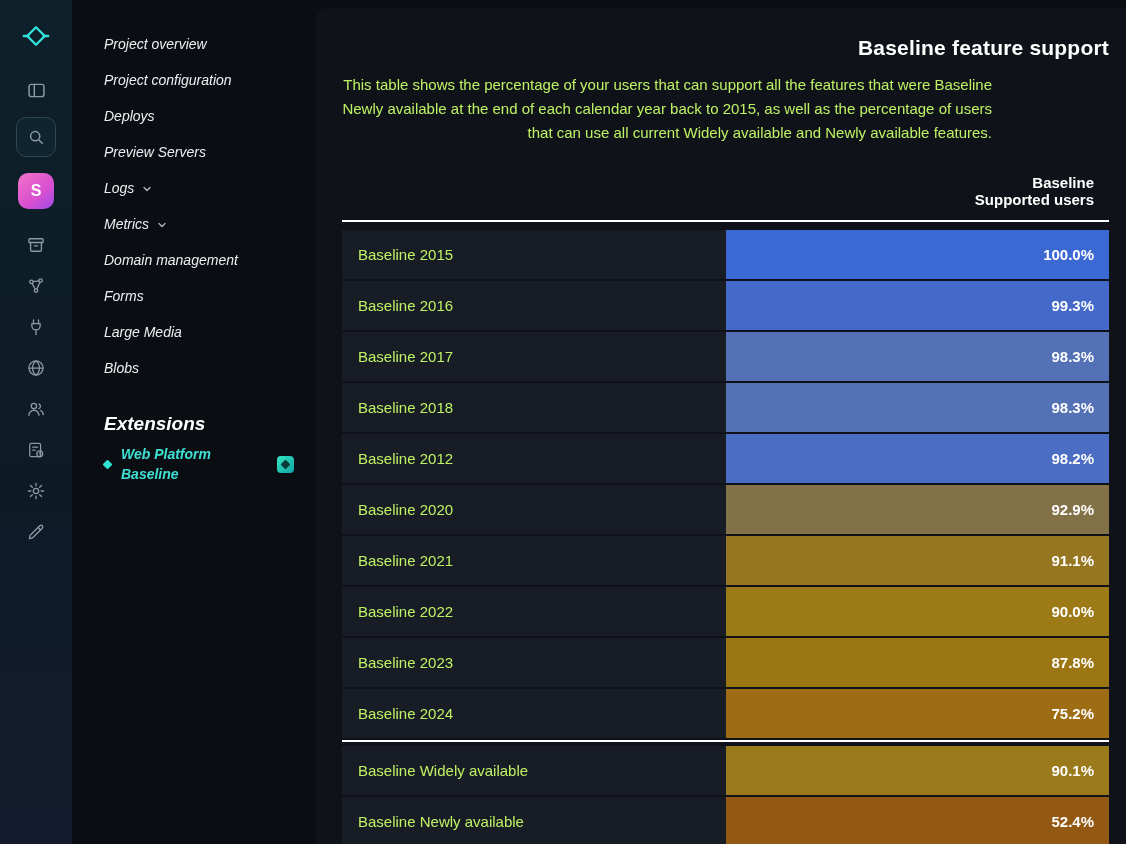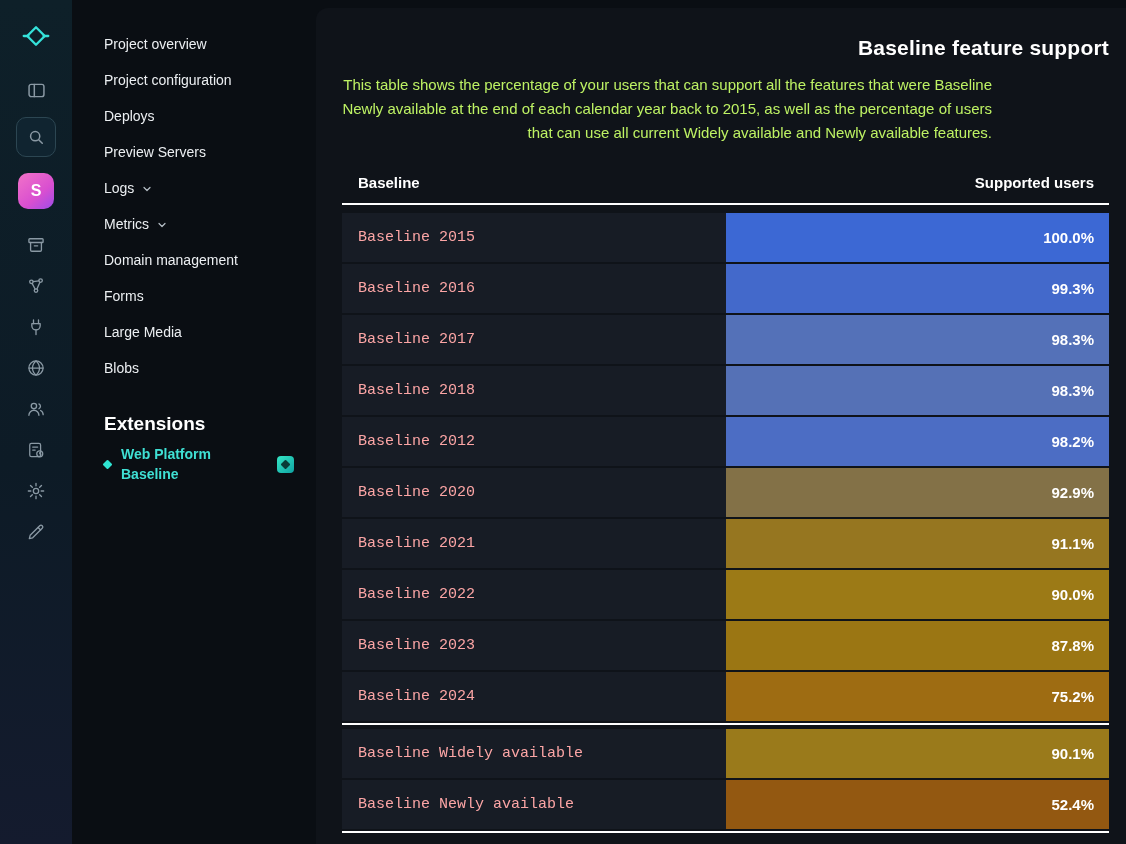--- a/index.html
+++ b/index.html
@@ -25,20 +25,21 @@
     width:36px; height:36px; border-radius:10px; margin:10px 0 16px;
     background:linear-gradient(140deg,#f273c8 0%,#d94fd0 60%,#9d4ce8 100%);
     display:flex; align-items:center; justify-content:center;
     font-size:16px; font-weight:700; color:#fff; cursor:pointer;
   }
 
   
   .sidenav {
     flex:0 0 244px; height:844px; background:#0a0e13;
     padding:26px 20px 8px 32px;
+    font-style:italic;
   }
   .nav-item {
     height:36px; display:flex; align-items:center; gap:7px;
     font-size:14px; color:#eceff2; cursor:pointer; white-space:nowrap;
   }
   .chev { flex:0 0 auto; margin-top:2px; }
   .ext-heading {
     margin-top:22px; height:32px; display:flex; align-items:center;
     font-size:19px; font-weight:700; color:#ffffff;
   }
@@ -63,24 +64,24 @@
   }
   .page-title { font-size:21px; font-weight:700; letter-spacing:.2px; }
   .page-desc {
     margin-top:13px; font-size:15px; line-height:24px; color:#bef264; max-width:650px;
   }
 
   .table { margin-top:29px; }
   .thead {
     display:flex; justify-content:space-between; align-items:flex-end;
     padding:0 15px 12px 16px; border-bottom:2px solid #ffffff;
-    font-size:15px; font-weight:700; margin-bottom:8px;
+    font-size:15px; font-weight:700; margin-bottom:8px;flex-direction:column;
   }
   .t-row { display:flex; height:49px; margin-bottom:2px; background:#171c25; }
-  .cell-label { flex:1; display:flex; align-items:center; padding-left:16px; font-size:15px; color:#fca5a5;font-family:Liberation Mono, monospace; }
+  .cell-label { flex:1; display:flex; align-items:center; padding-left:16px; font-size:15px; color:#bef264; }
   .cell-value {
     width:50%; display:flex; align-items:center; justify-content:flex-end;
     padding-right:15px; font-size:15px; font-weight:600; color:#fff;margin-left:38px;
   }
   .table-sep { height:2px; background:#ffffff; margin:2px 0 4px; }
   .table-end { height:2px; background:#ffffff; margin-top:2px; }
 </style>
 </head>
 <body>
 

